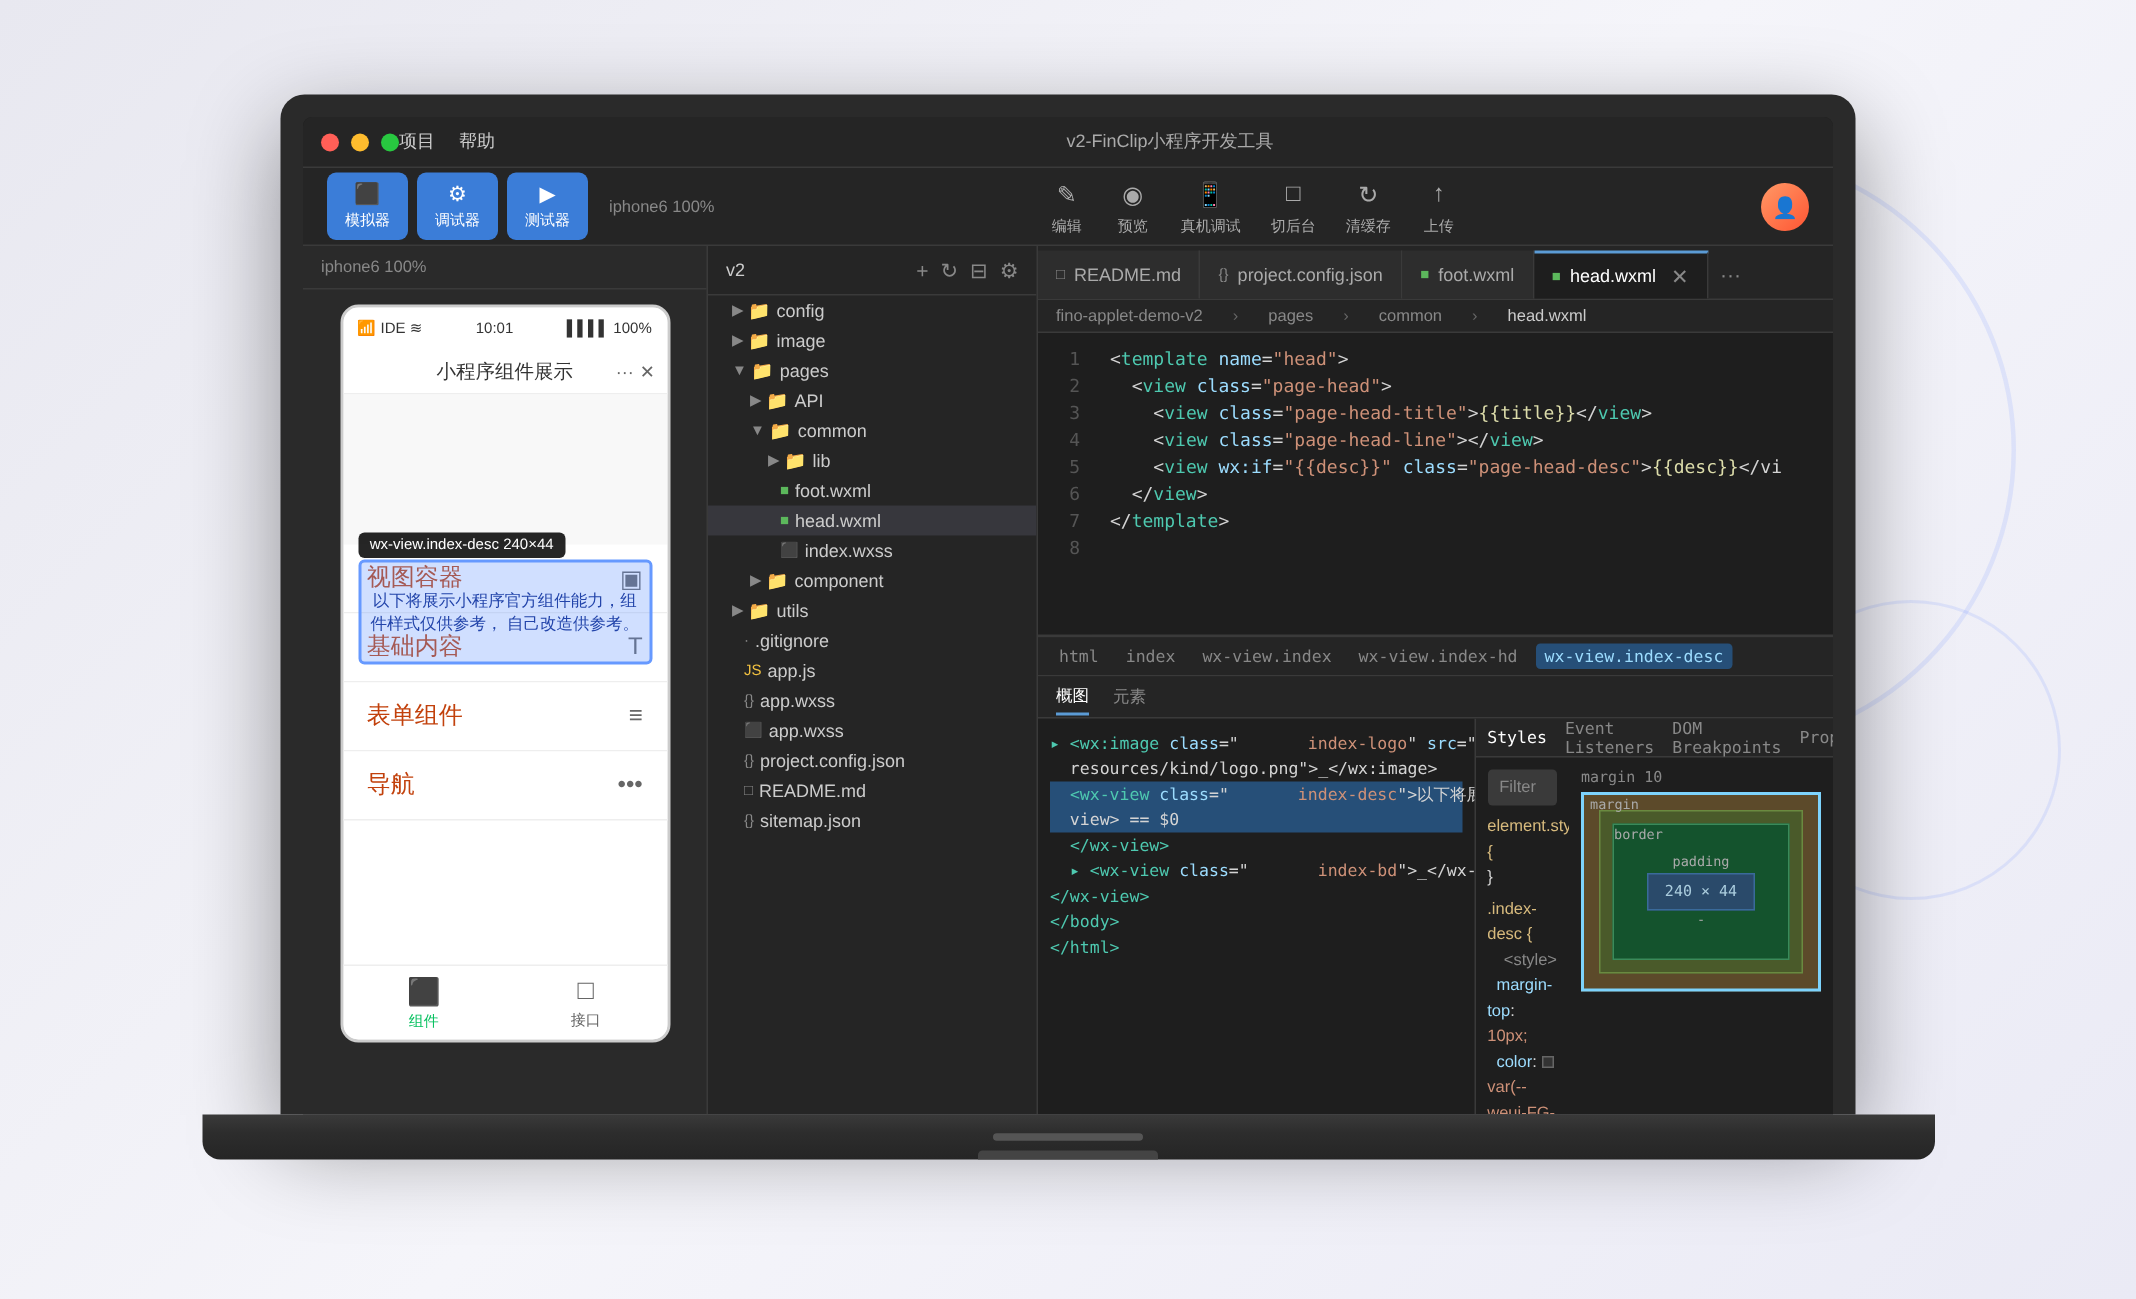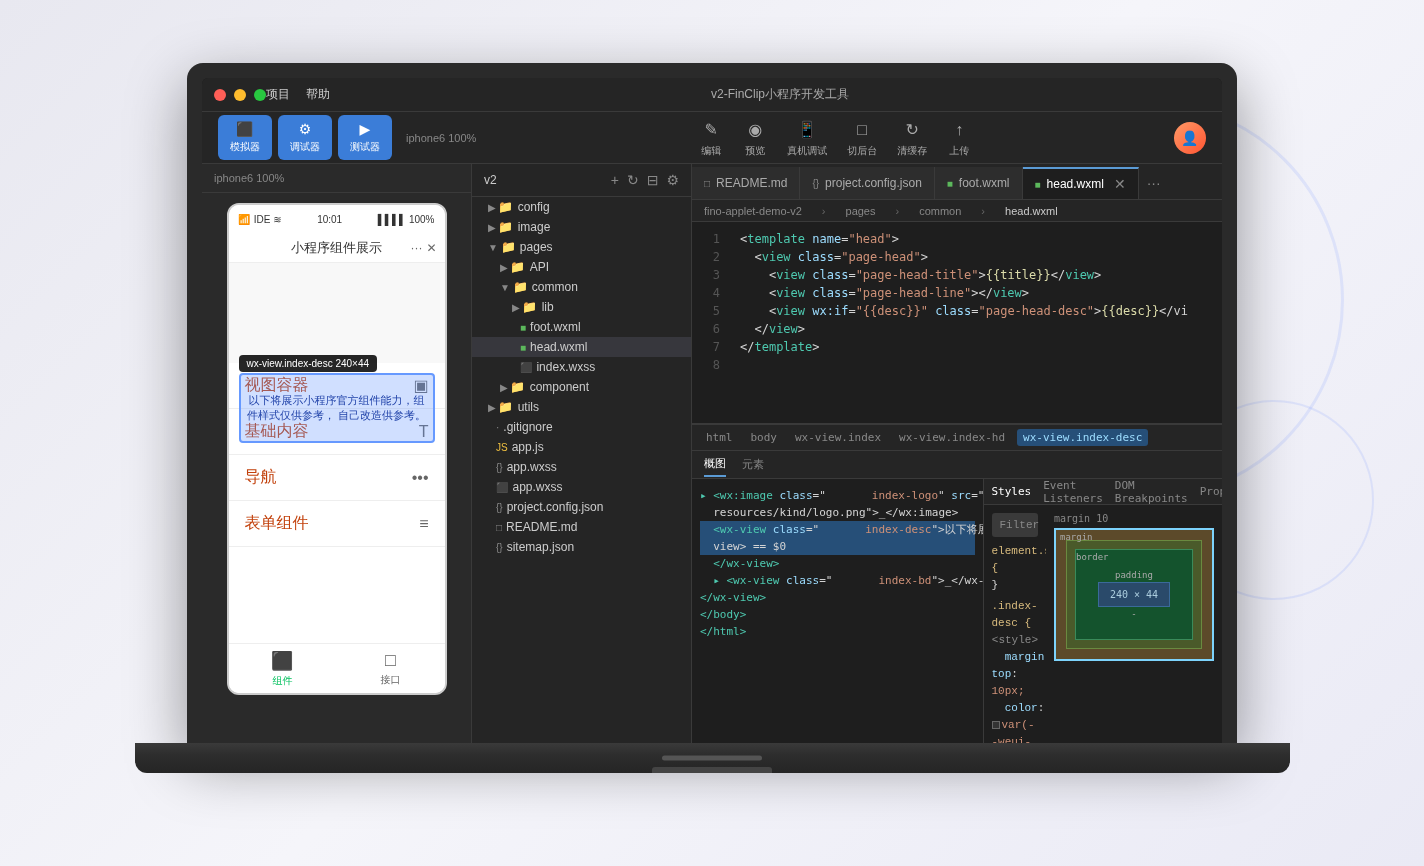--- a/index.html
+++ b/index.html
@@ -639,21 +639,21 @@
 
     .styles-content {
       flex: 1;
       display: flex;
       overflow: hidden;
     }
 
     .styles-left {
       flex: 1;
       padding: 8px;
-      font-family: Liberation Mono, monospace;
+      font-family: Liberation Sans, sans-serif;
       font-size: 11px;
       line-height: 17px;
       color: #d4d4d4;
       overflow: hidden;
     }
 
     .styles-filter {
       height: 24px;
       background: #3a3a3a;
       border-radius: 3px;
@@ -866,26 +866,26 @@
 
               <div class="sim-section">
                 <span class="sim-section-label">视图容器</span>
                 <span class="sim-section-icon">▣</span>
               </div>
               <div class="sim-section">
                 <span class="sim-section-label">基础内容</span>
                 <span class="sim-section-icon">T</span>
               </div>
               <div class="sim-section">
+                <span class="sim-section-label">表单组件</span>
+                <span class="sim-section-icon">≡</span>
+              </div>
+              <div class="sim-section">
                 <span class="sim-section-label">导航</span>
                 <span class="sim-section-icon">•••</span>
-              </div>
-              <div class="sim-section">
-                <span class="sim-section-label">表单组件</span>
-                <span class="sim-section-icon">≡</span>
               </div>
 
               <div class="sim-bottom-nav">
                 <div class="sim-nav-item active">
                   <span class="sim-nav-icon">⬛</span>
                   <span>组件</span>
                 </div>
                 <div class="sim-nav-item">
                   <span class="sim-nav-icon">□</span>
                   <span>接口</span>
@@ -1059,21 +1059,21 @@
                   <div class="code-line">  <span class="punct">&lt;/</span><span class="tag">view</span><span class="punct">&gt;</span></div>
                   <div class="code-line"><span class="punct">&lt;/</span><span class="tag">template</span><span class="punct">&gt;</span></div>
                   <div class="code-line">&nbsp;</div>
                 </div>
               </div>
 
               <div class="devtools-lower">
 
                 <div class="element-selector-bar">
                   <span class="element-selector-item">html</span>
-                  <span class="element-selector-item">body</span>
+                  <span class="element-selector-item">index</span>
                   <span class="element-selector-item">wx-view.index</span>
                   <span class="element-selector-item">wx-view.index-hd</span>
                   <span class="element-selector-item active">wx-view.index-desc</span>
                 </div>
 
                 <div class="devtools-tabs">
                   <span class="devtools-tab active">概图</span>
                   <span class="devtools-tab">元素</span>
                 </div>
 

